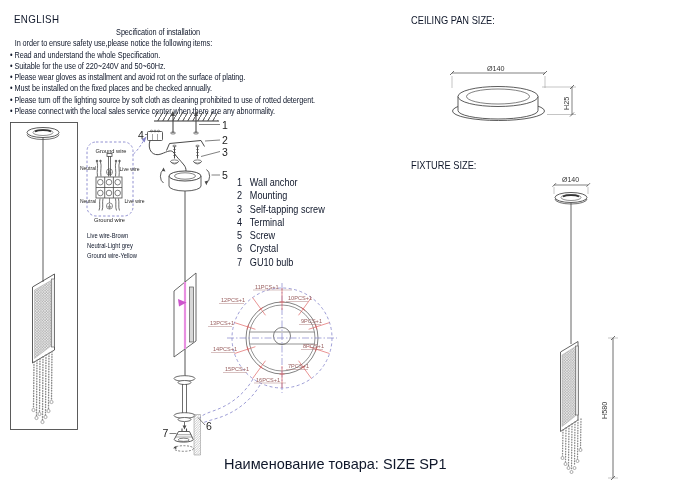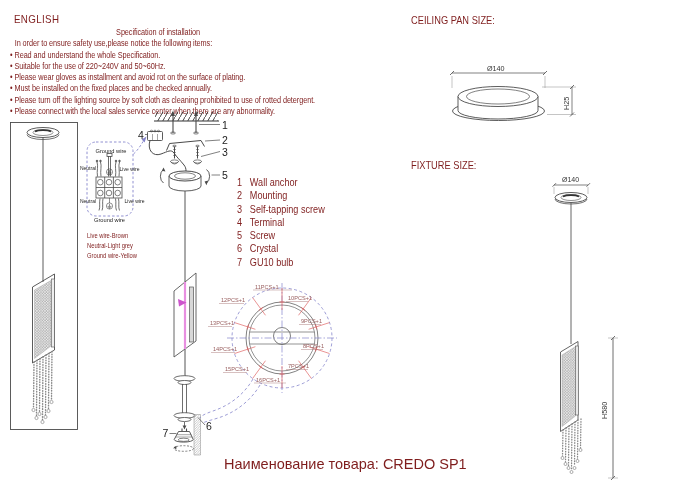--- a/index.html
+++ b/index.html
@@ -1,17 +1,17 @@
 <!DOCTYPE html>
 <html><head>
 <meta charset="utf-8">
 <style>
   html,body{margin:0;padding:0;background:#fff;}
   #canvas{position:relative;width:664px;height:483px;background:#ffffff;overflow:hidden;
-          font-family:"Liberation Sans",sans-serif;color:#7f1d1d;}
+          font-family:"Liberation Sans",sans-serif;color:#0f172a;}
   .t{position:absolute;white-space:nowrap;transform-origin:0 0;}
   .sx78{transform:scaleX(.78);}
   .sx80{transform:scaleX(.80);}
   .sx85{transform:scaleX(.85);}
   .english{left:14px;top:13px;font-size:11.5px;letter-spacing:.4px;}
   .spec{left:10px;top:26px;width:480px;font-size:9.4px;line-height:11.3px;letter-spacing:-.1px;}
   .spec-title{margin-left:136px;}
   .spec-intro{margin-left:6px;}
   .parts{left:237px;top:176px;font-size:11.4px;line-height:13.3px;z-index:3;}
   .prow .num{display:inline-block;width:16px;}
@@ -43,21 +43,21 @@
     <div>• Read and understand the whole Specification.</div>
     <div>• Suitable for the use of 220~240V and 50~60Hz.</div>
     <div>• Please wear gloves as installment and avoid rot on the surface of plating.</div>
     <div>• Must be installed on the fixed places and be checked annually.</div>
     <div>• Please turn off the lighting source by soft cloth as cleaning prohibited to use of rotted detergent.</div>
     <div>• Please connect with the local sales service center when there are any abnormality.</div>
   </div>
 
   <div class="t pan-title sx80">CEILING PAN SIZE:</div>
   <div class="t fix-title sx80">FIXTURE SIZE:</div>
-  <div class="t footer">Наименование товара: CREDO SP1</div>
+  <div class="t footer">Наименование товара: SIZE SP1</div>
 
   <div class="t parts sx80">
     <div class="prow"><span class="num">1</span><span>Wall anchor</span></div>
     <div class="prow"><span class="num">2</span><span>Mounting</span></div>
     <div class="prow"><span class="num">3</span><span>Self-tapping screw</span></div>
     <div class="prow"><span class="num">4</span><span>Terminal</span></div>
     <div class="prow"><span class="num">5</span><span>Screw</span></div>
     <div class="prow"><span class="num">6</span><span>Crystal</span></div>
     <div class="prow"><span class="num">7</span><span>GU10 bulb</span></div>
   </div>

